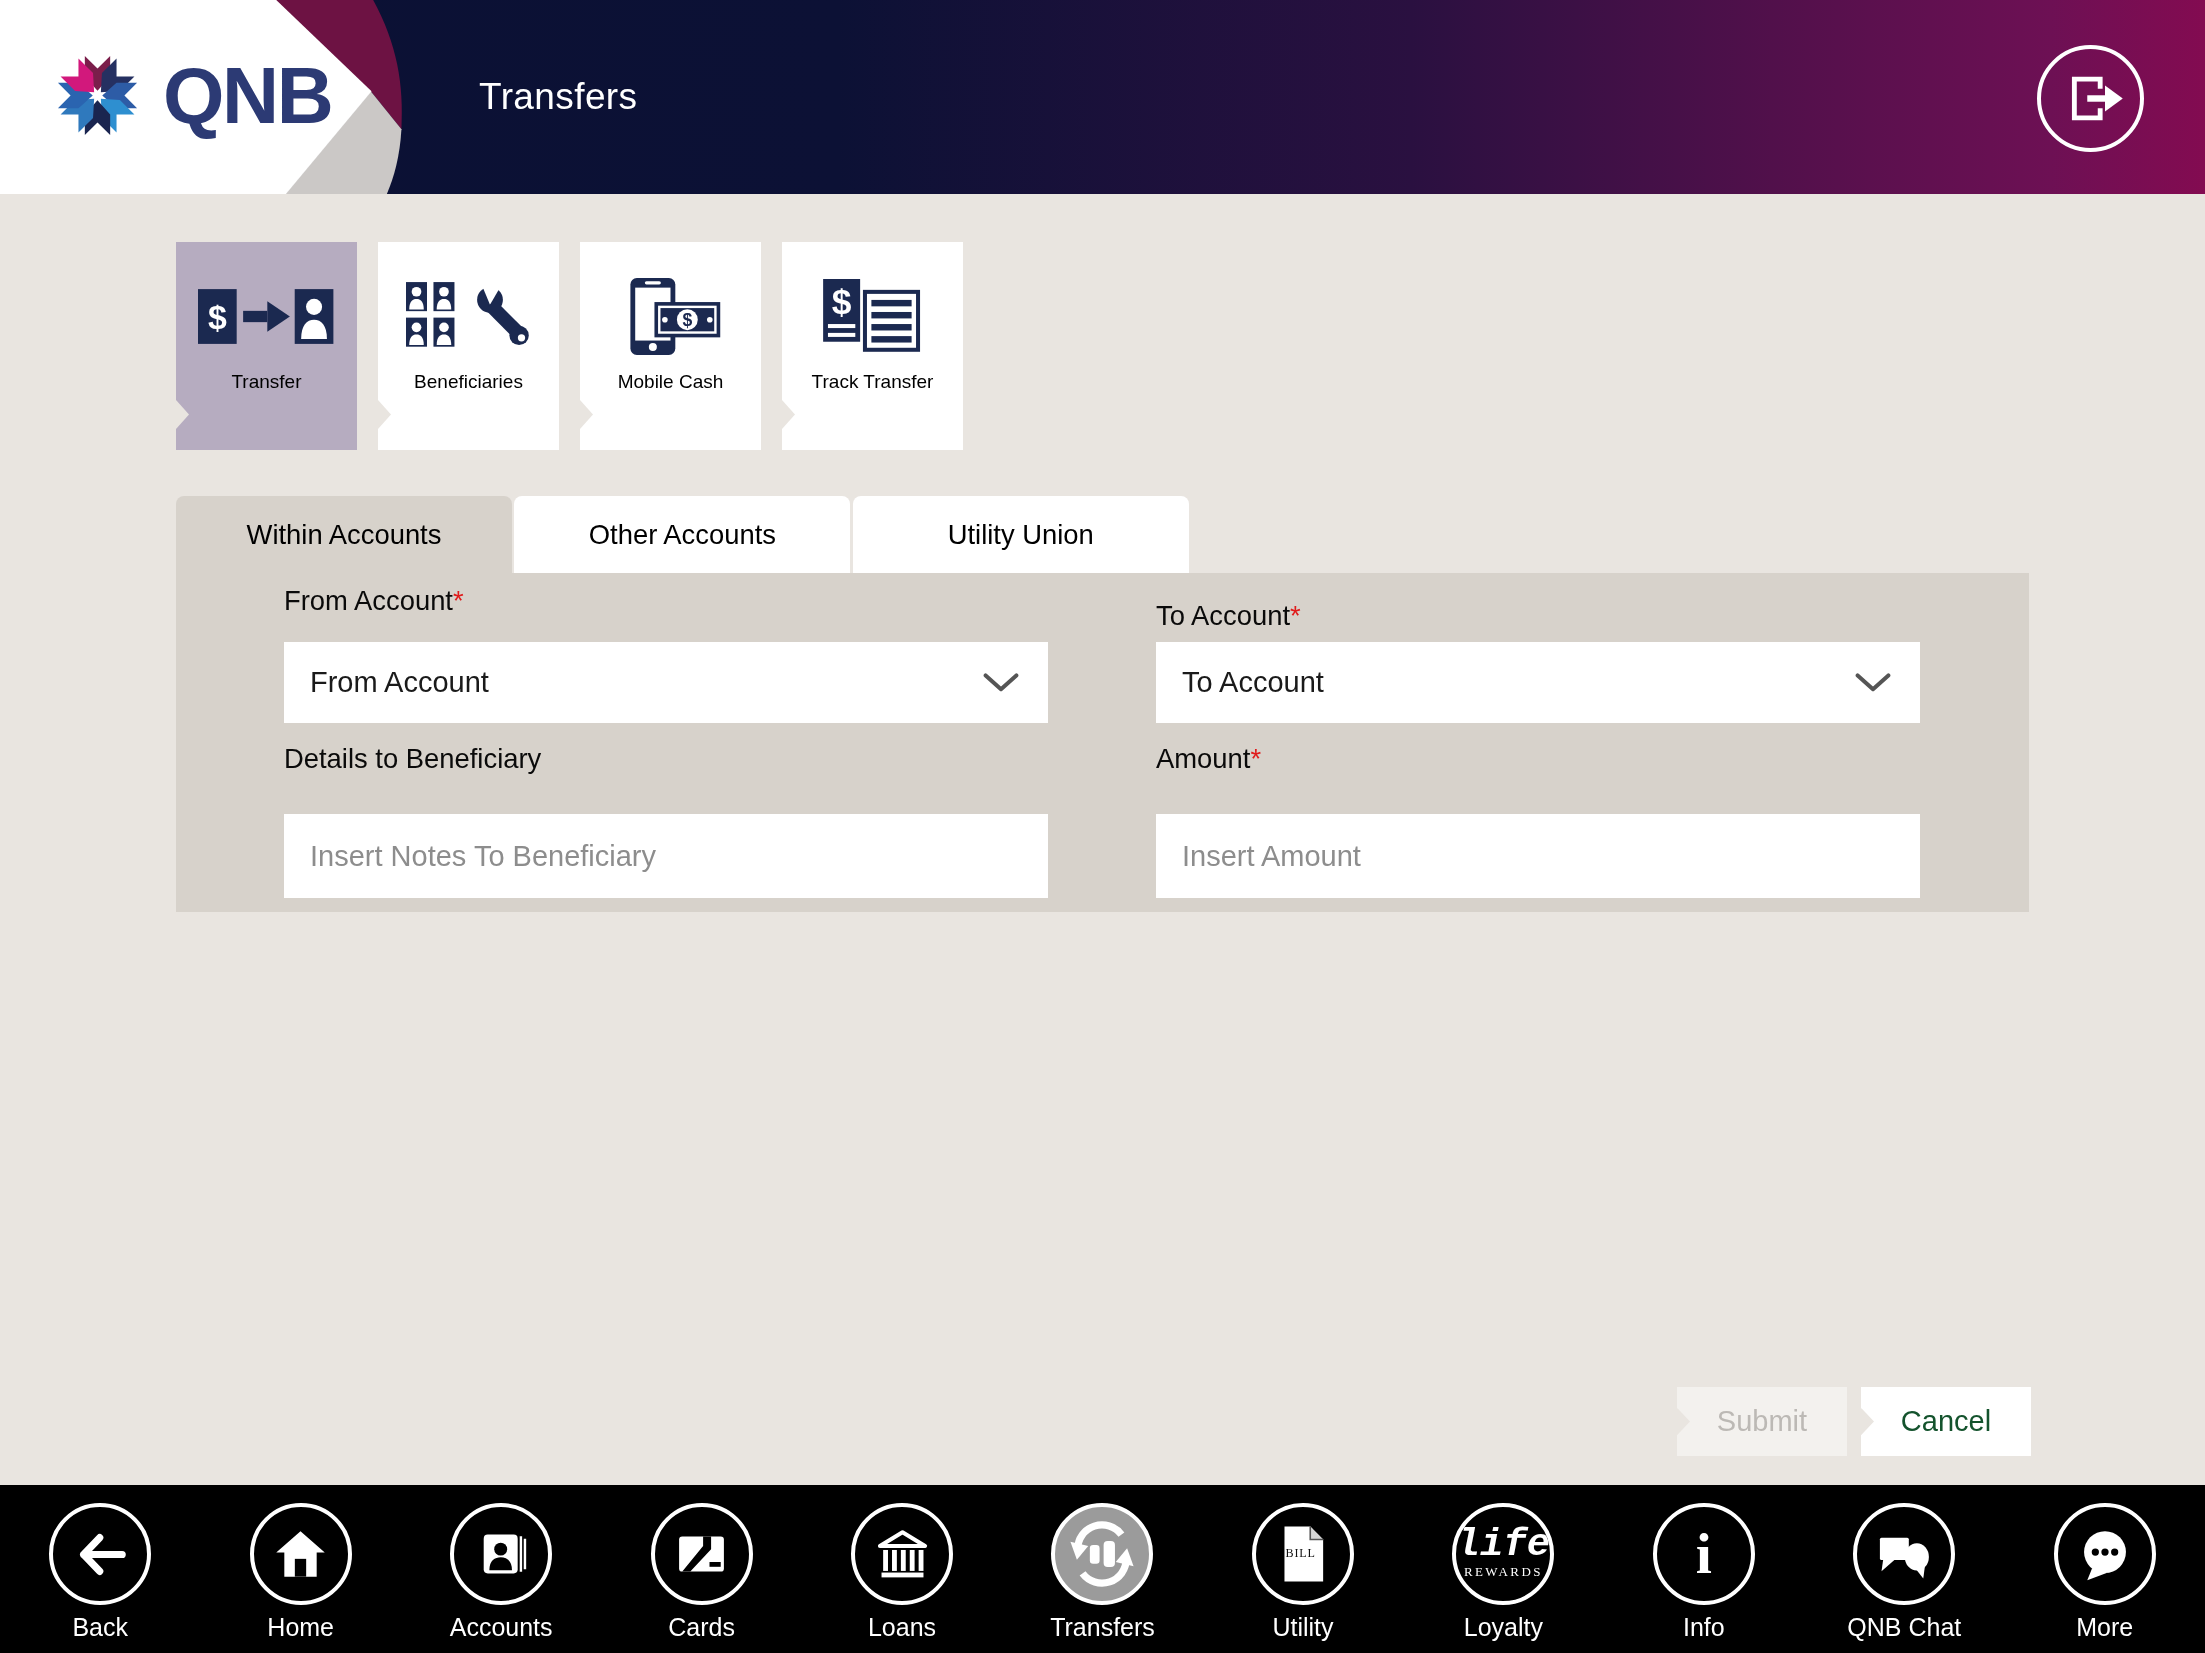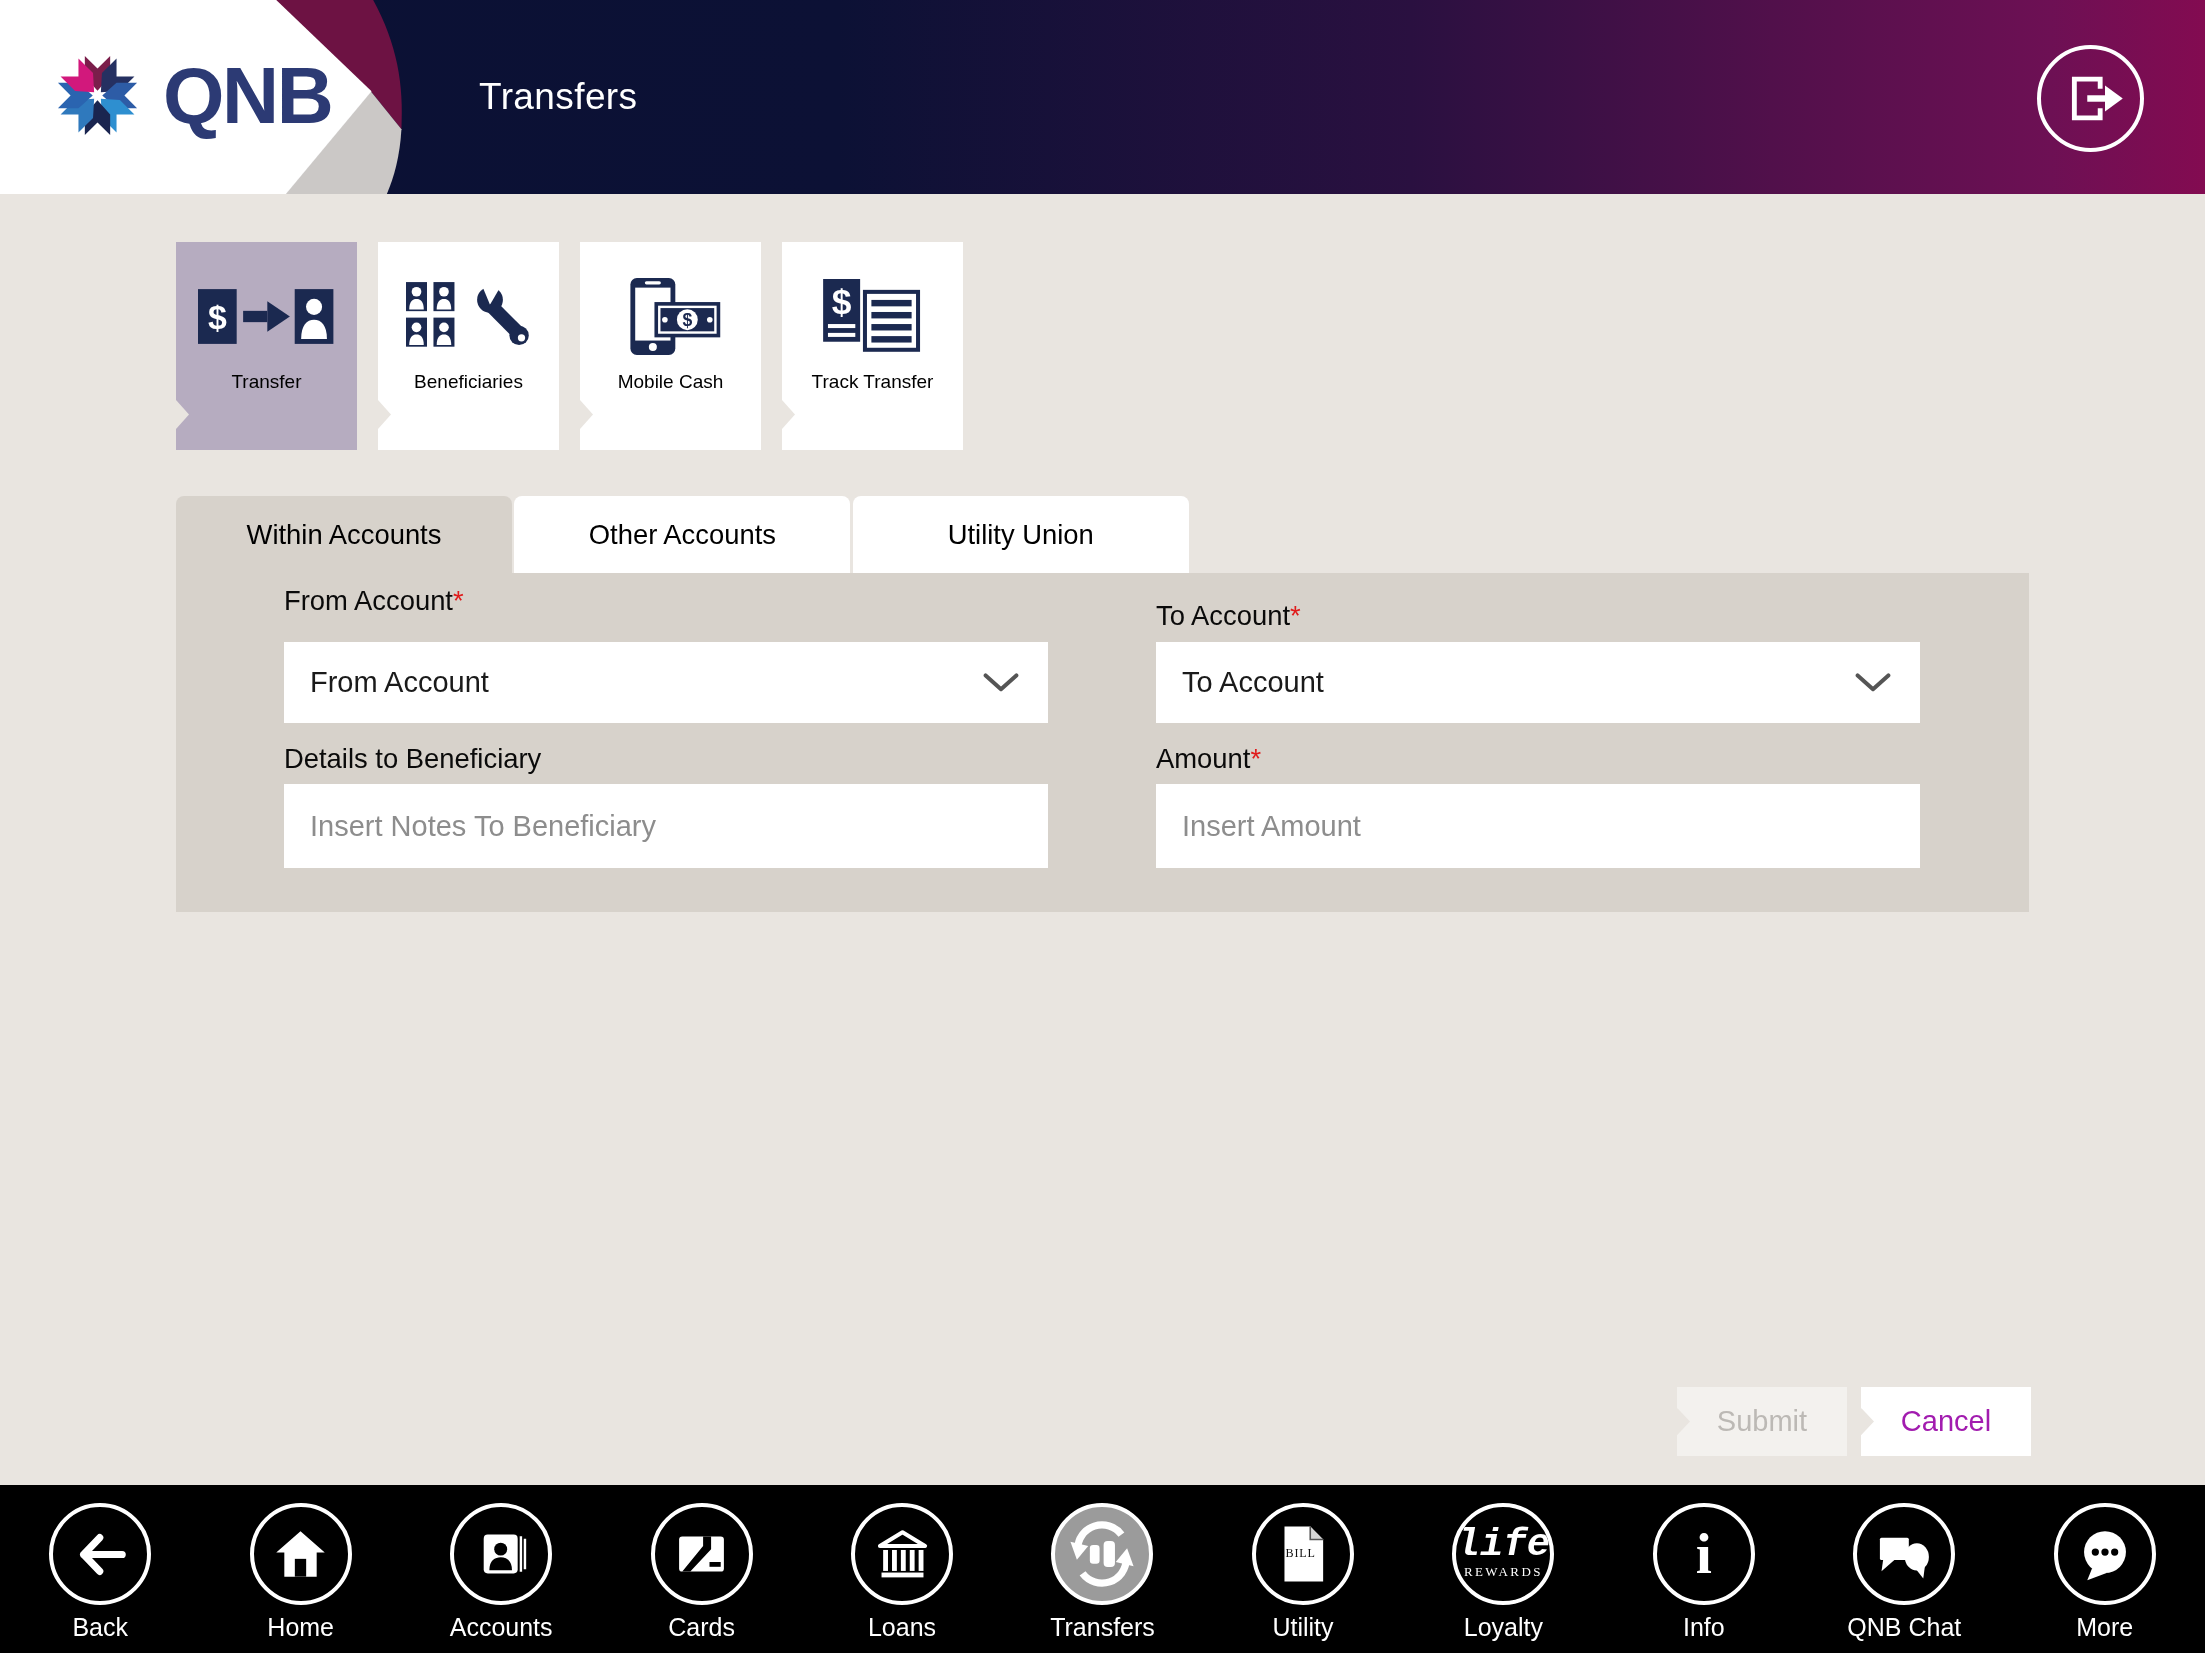--- a/index.html
+++ b/index.html
@@ -58,32 +58,33 @@
     position:absolute;width:764px;height:81px;background:#fff;display:flex;align-items:center;
     padding:0 29px 0 26px;box-sizing:border-box;justify-content:space-between;cursor:pointer;
   }
   .sel-from{left:108px;top:69px;}
   .sel-to{left:980px;top:69px;}
   .selectbox .sel-text{font-size:29px;color:#1a1a1a;}
   .textfield{
     position:absolute;width:764px;height:84px;background:#fff;border:none;outline:none;
     font-size:29px;color:#1a1a1a;padding:0 26px;box-sizing:border-box;
     font-family:"Liberation Sans","DejaVu Sans",sans-serif;
+    margin-top:30px;
   }
   .textfield::placeholder{color:#8d8d8d;opacity:1;}
   .tf-details{left:108px;top:211px;}
   .tf-amount{left:980px;top:211px;}
   
   .btn{
     position:absolute;top:1387px;width:170px;height:69px;border:none;font-size:29px;
     font-family:"Liberation Sans","DejaVu Sans",sans-serif;cursor:pointer;
   }
   .btn .notch{left:0;top:50%;transform:translateY(-50%);width:13px;height:27.4px;}
   .btn-submit{left:1677px;background:#f3f1ee;color:#bcb9b5;}
-  .btn-cancel{left:1861px;background:#ffffff;color:#a21caf;}
+  .btn-cancel{left:1861px;background:#ffffff;color:#14532d;}
   
   .nav{
     position:absolute;left:0;bottom:0;width:2205px;height:168px;background:#000;
     display:flex;justify-content:space-around;align-items:flex-start;padding-top:18px;box-sizing:border-box;
   }
   .nav-item{display:flex;flex-direction:column;align-items:center;gap:8px;cursor:pointer;min-width:121px;}
   .nav-circle{
     width:102px;height:102px;border:4px solid #fff;border-radius:50%;box-sizing:border-box;
     display:flex;align-items:center;justify-content:center;flex-direction:column;overflow:hidden;
   }

